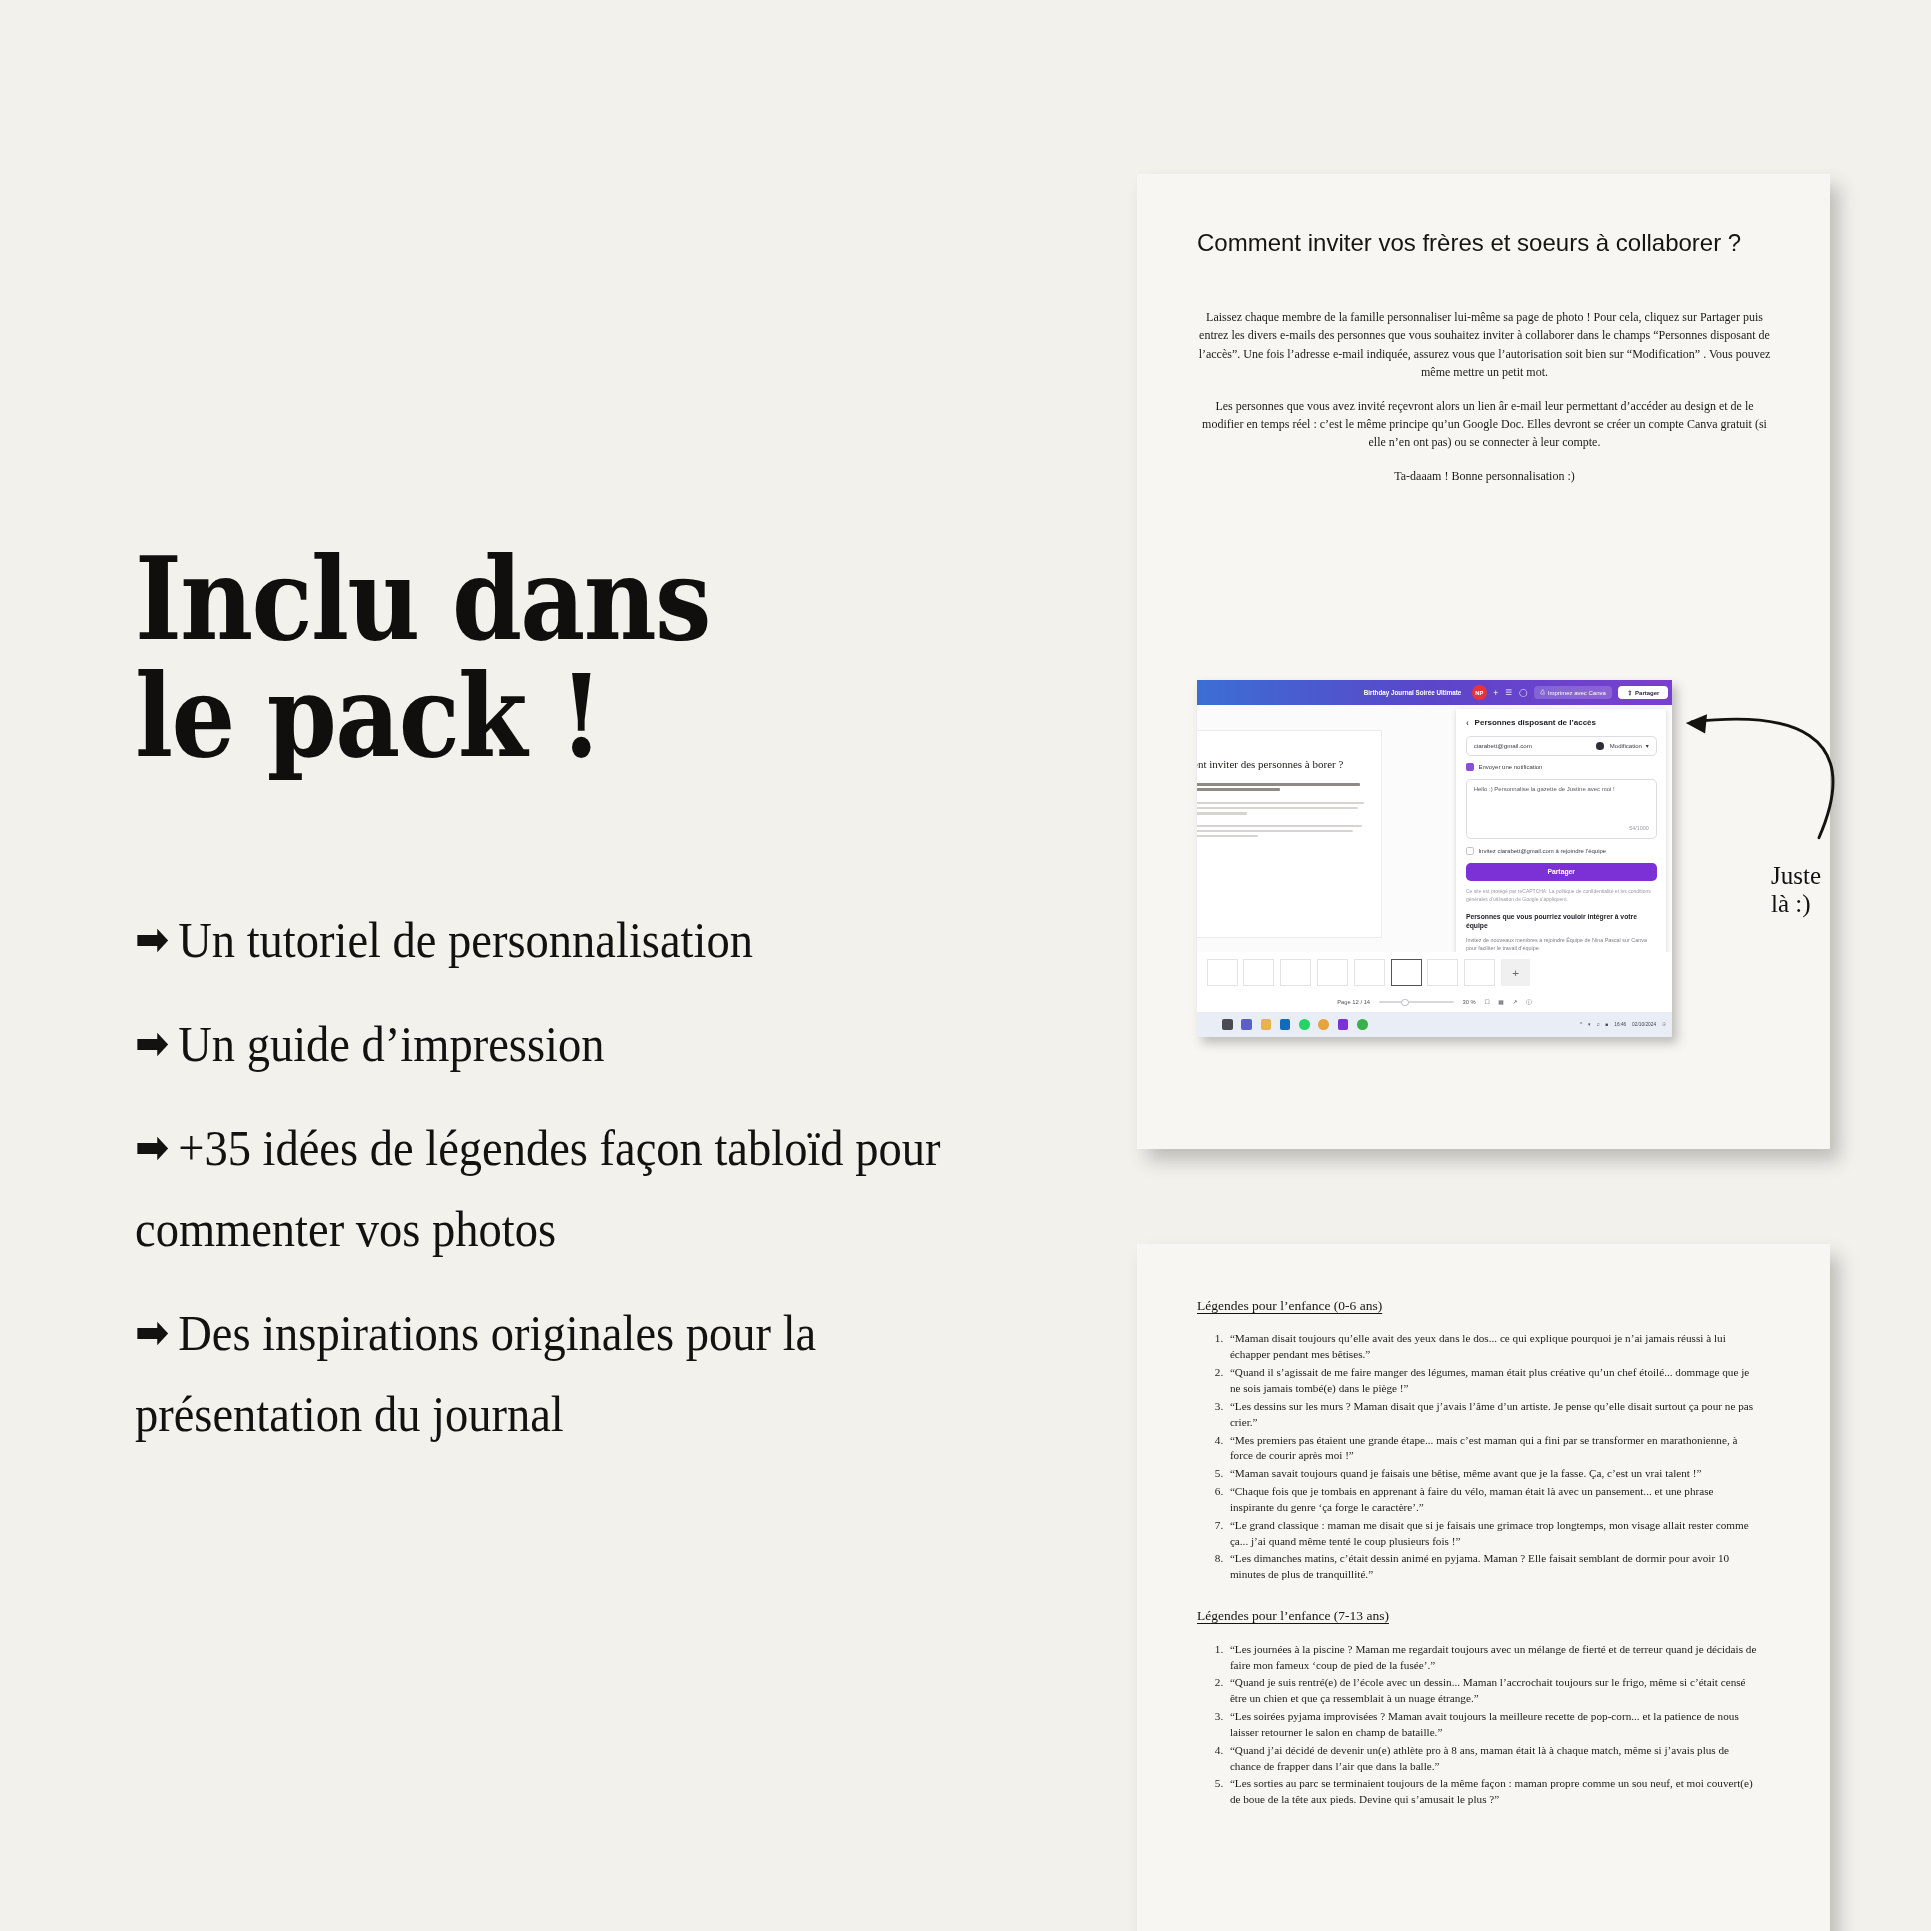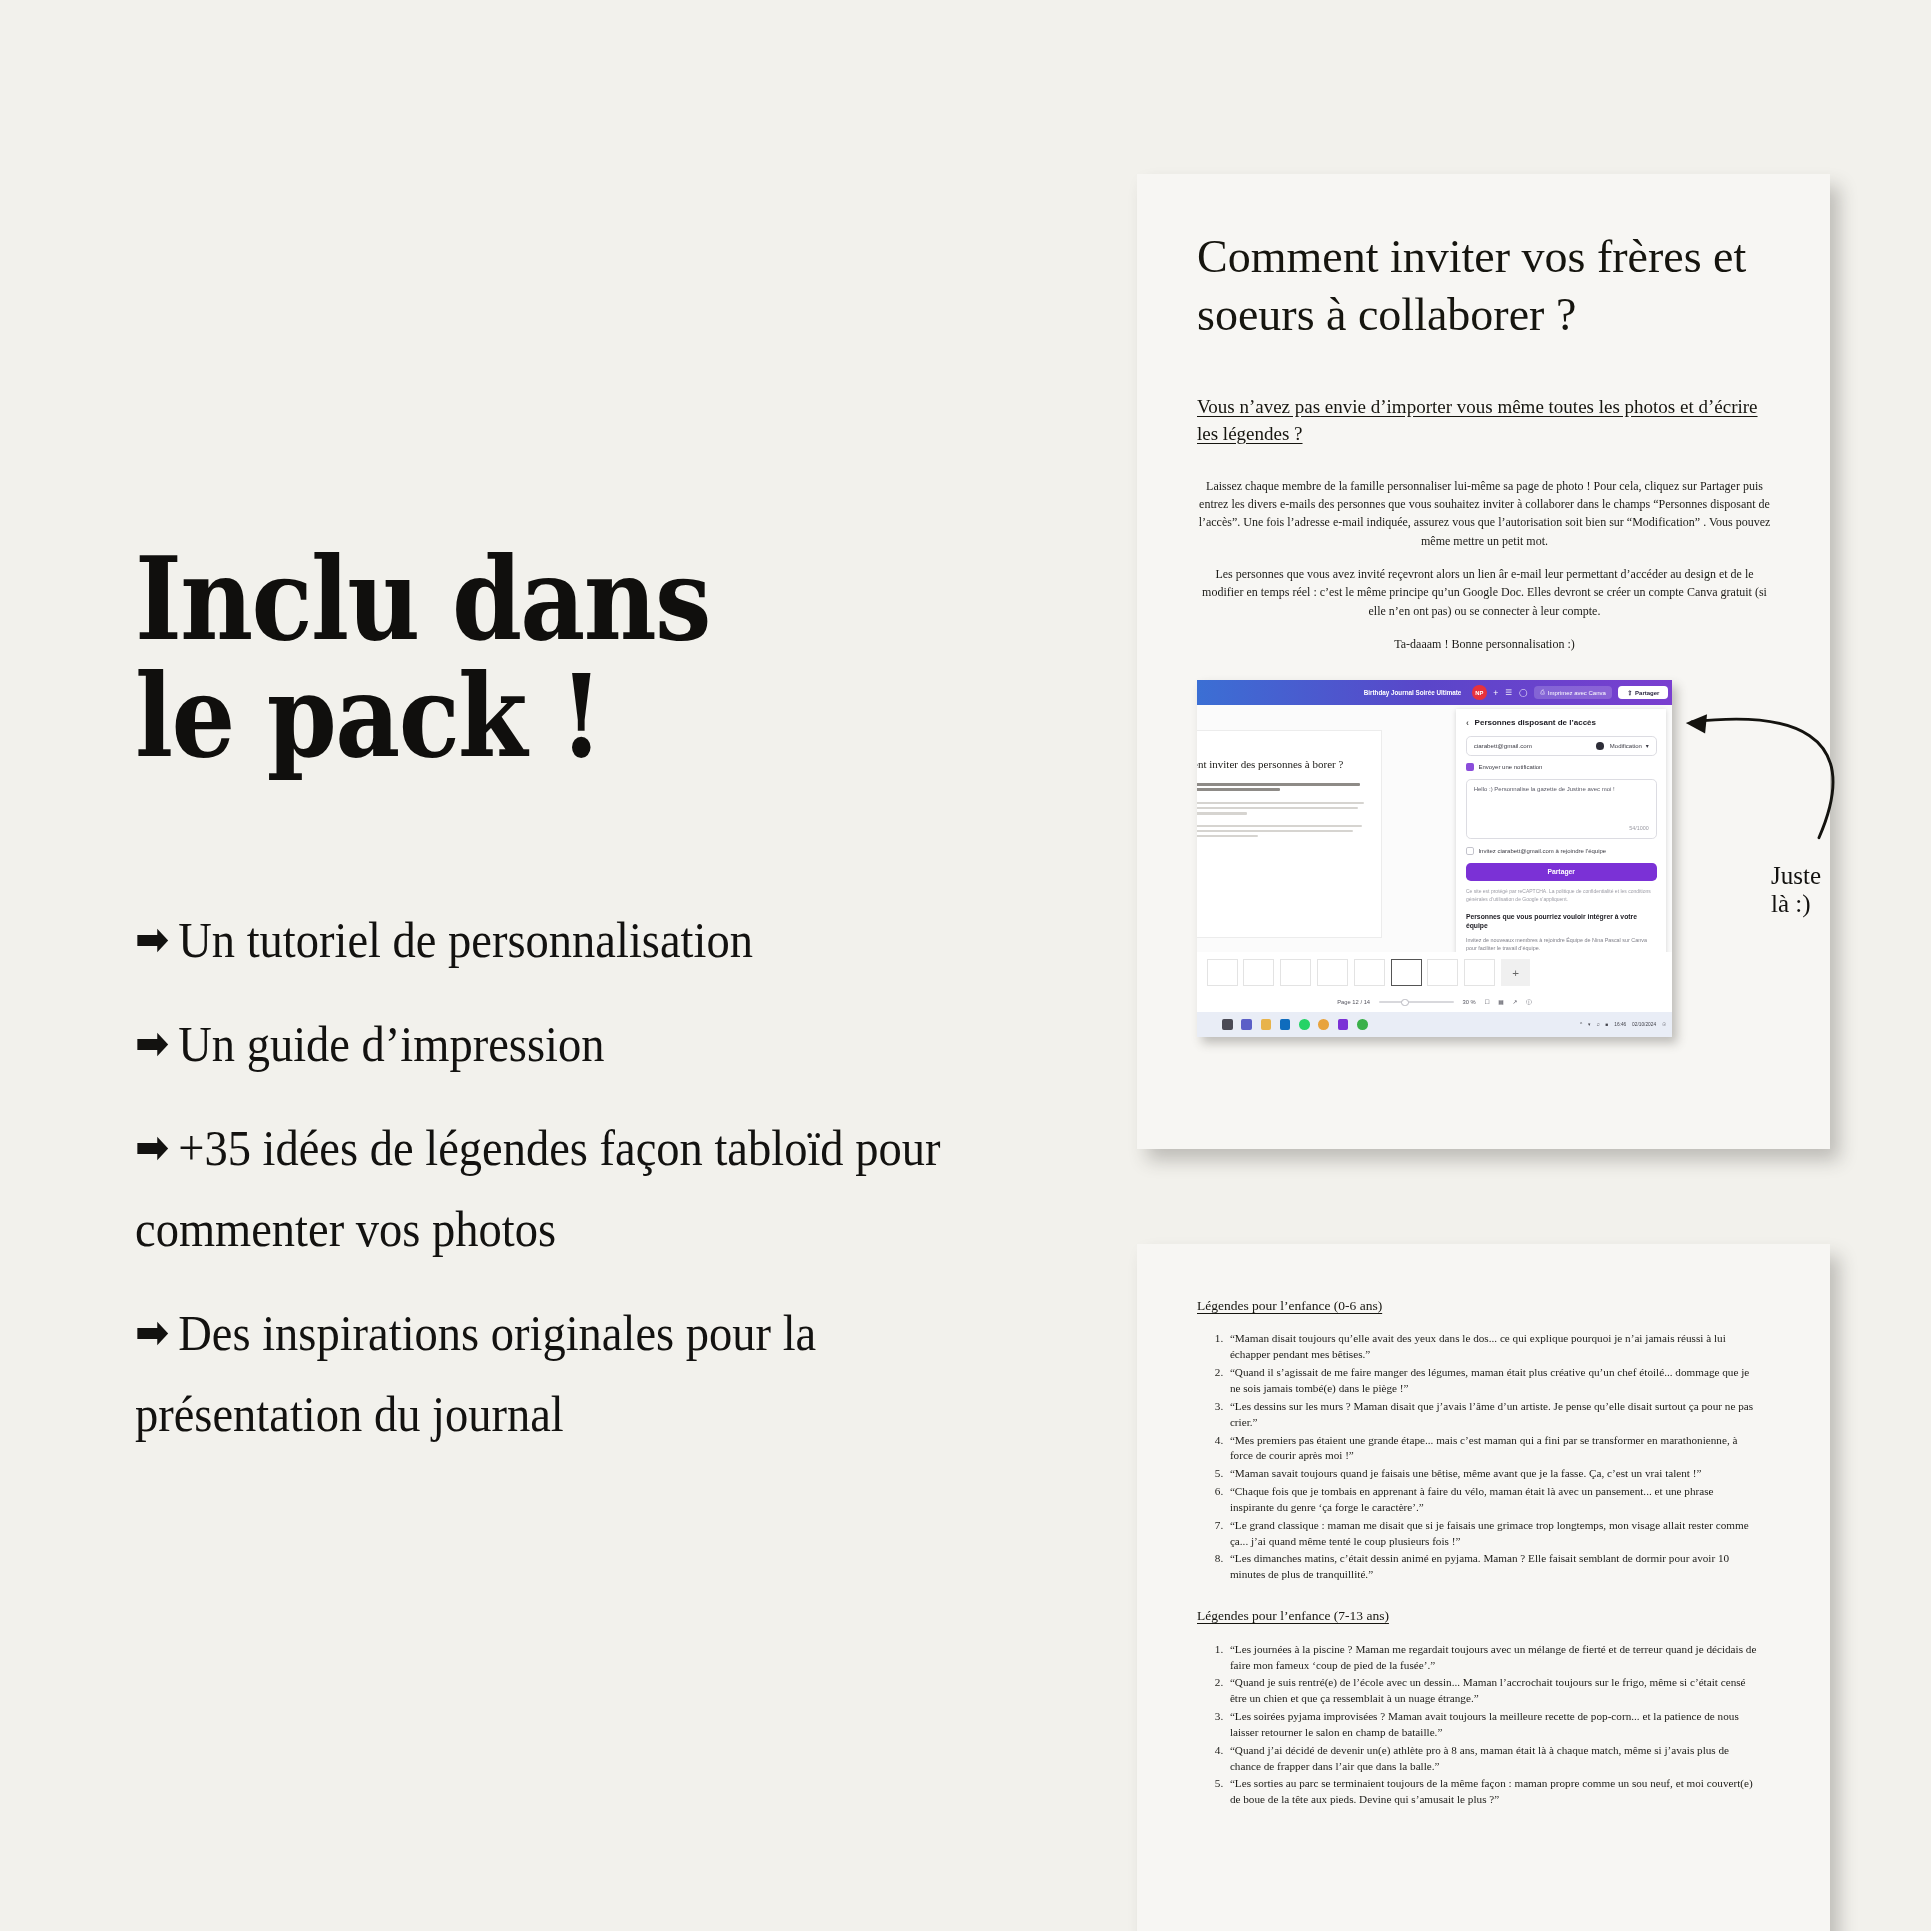--- a/index.html
+++ b/index.html
@@ -51,22 +51,22 @@
     position: absolute;
     background: #f7f6f3;
     box-shadow: 9.7px 11.6px 17.4px rgba(55,50,45,0.28);
   }
   #card-top { left: 1137px; top: 174px; width: 693px; height: 975px; }
   #card-bottom { left: 1137px; top: 1244px; width: 693px; height: 734px; }
 
   .card-inner { padding: 54px 58px 0 60px; height: 100%; position: relative; }
 
   .doc-title {
-    font-family: Liberation Serif, serif;
-    font-size: 46px;
+    font-family: Liberation Sans, sans-serif;
+    font-size: 24px;
     line-height: 1.26;
     color: #16150f;
     letter-spacing: 0px;
     margin-bottom: 50px;
   }
   .doc-sub {
     font-family: "Liberation Serif", serif;
     font-size: 19px;
     line-height: 1.42;
     color: #16150f;
@@ -228,21 +228,20 @@
       </div>
       <div class="bullet">
         <span class="arrow">➡</span><span>Des inspirations originales pour la présentation du journal</span>
       </div>
     </div>
   </div>
 
   <div class="card" id="card-top">
     <div class="card-inner">
       <div class="doc-title">Comment inviter vos frères et soeurs à collaborer ?</div>
-      <div class="doc-sub">Vous n’avez pas envie d’importer vous même toutes les photos et d’écrire les légendes ?</div>
       <div class="doc-p">Laissez chaque membre de la famille personnaliser lui-même sa page de photo !  Pour cela, cliquez sur Partager puis entrez les divers e-mails des personnes que vous souhaitez inviter à collaborer dans le champs “Personnes disposant de l’accès”. Une fois l’adresse e-mail indiquée, assurez vous que l’autorisation soit bien sur “Modification” . Vous pouvez même mettre un petit mot.</div>
       <div class="doc-p">Les personnes que vous avez invité reçevront alors un lien âr e-mail leur permettant d’accéder au design et de le modifier en temps réel : c’est le même principe qu’un Google Doc. Elles devront se créer un compte Canva gratuit (si elle n’en ont pas) ou se connecter à leur compte.</div>
       <div class="doc-p">Ta-daaam ! Bonne personnalisation :)</div>
 
       <div class="shot">
         <div class="shot-top">
           <span class="ttl">Birthday Journal Soirée Ultimate</span>
           <span class="avatar-np">NP</span>
           <span class="plus-ic">+</span>
           <span class="ic-sm">☰</span>

